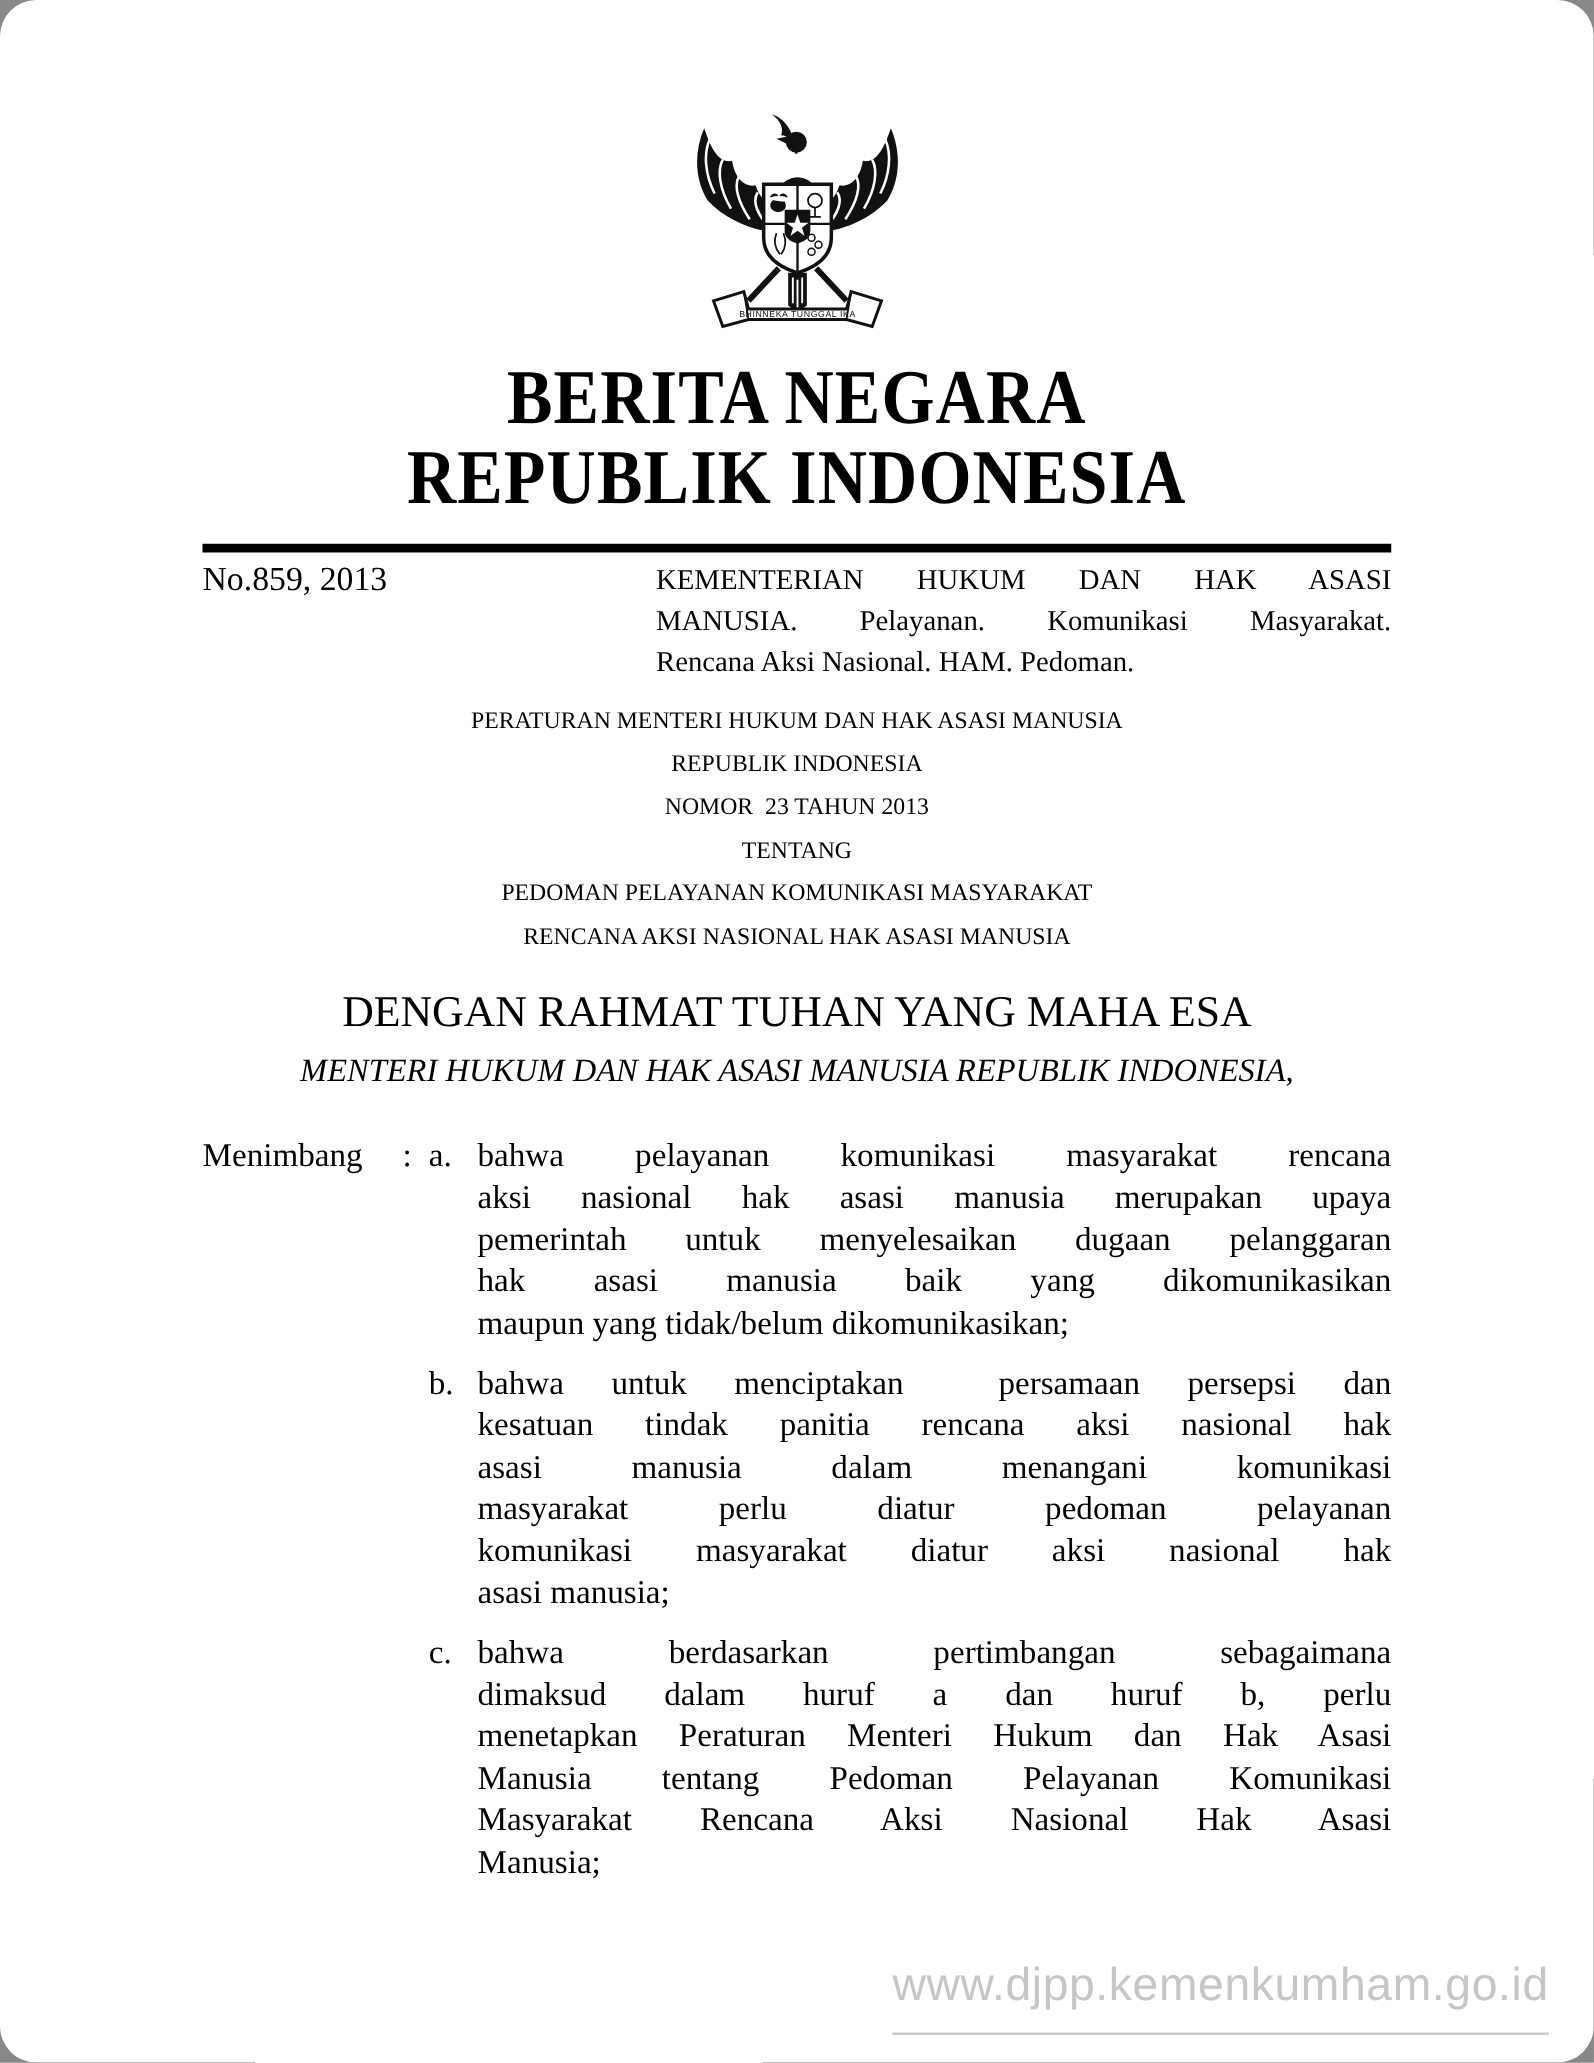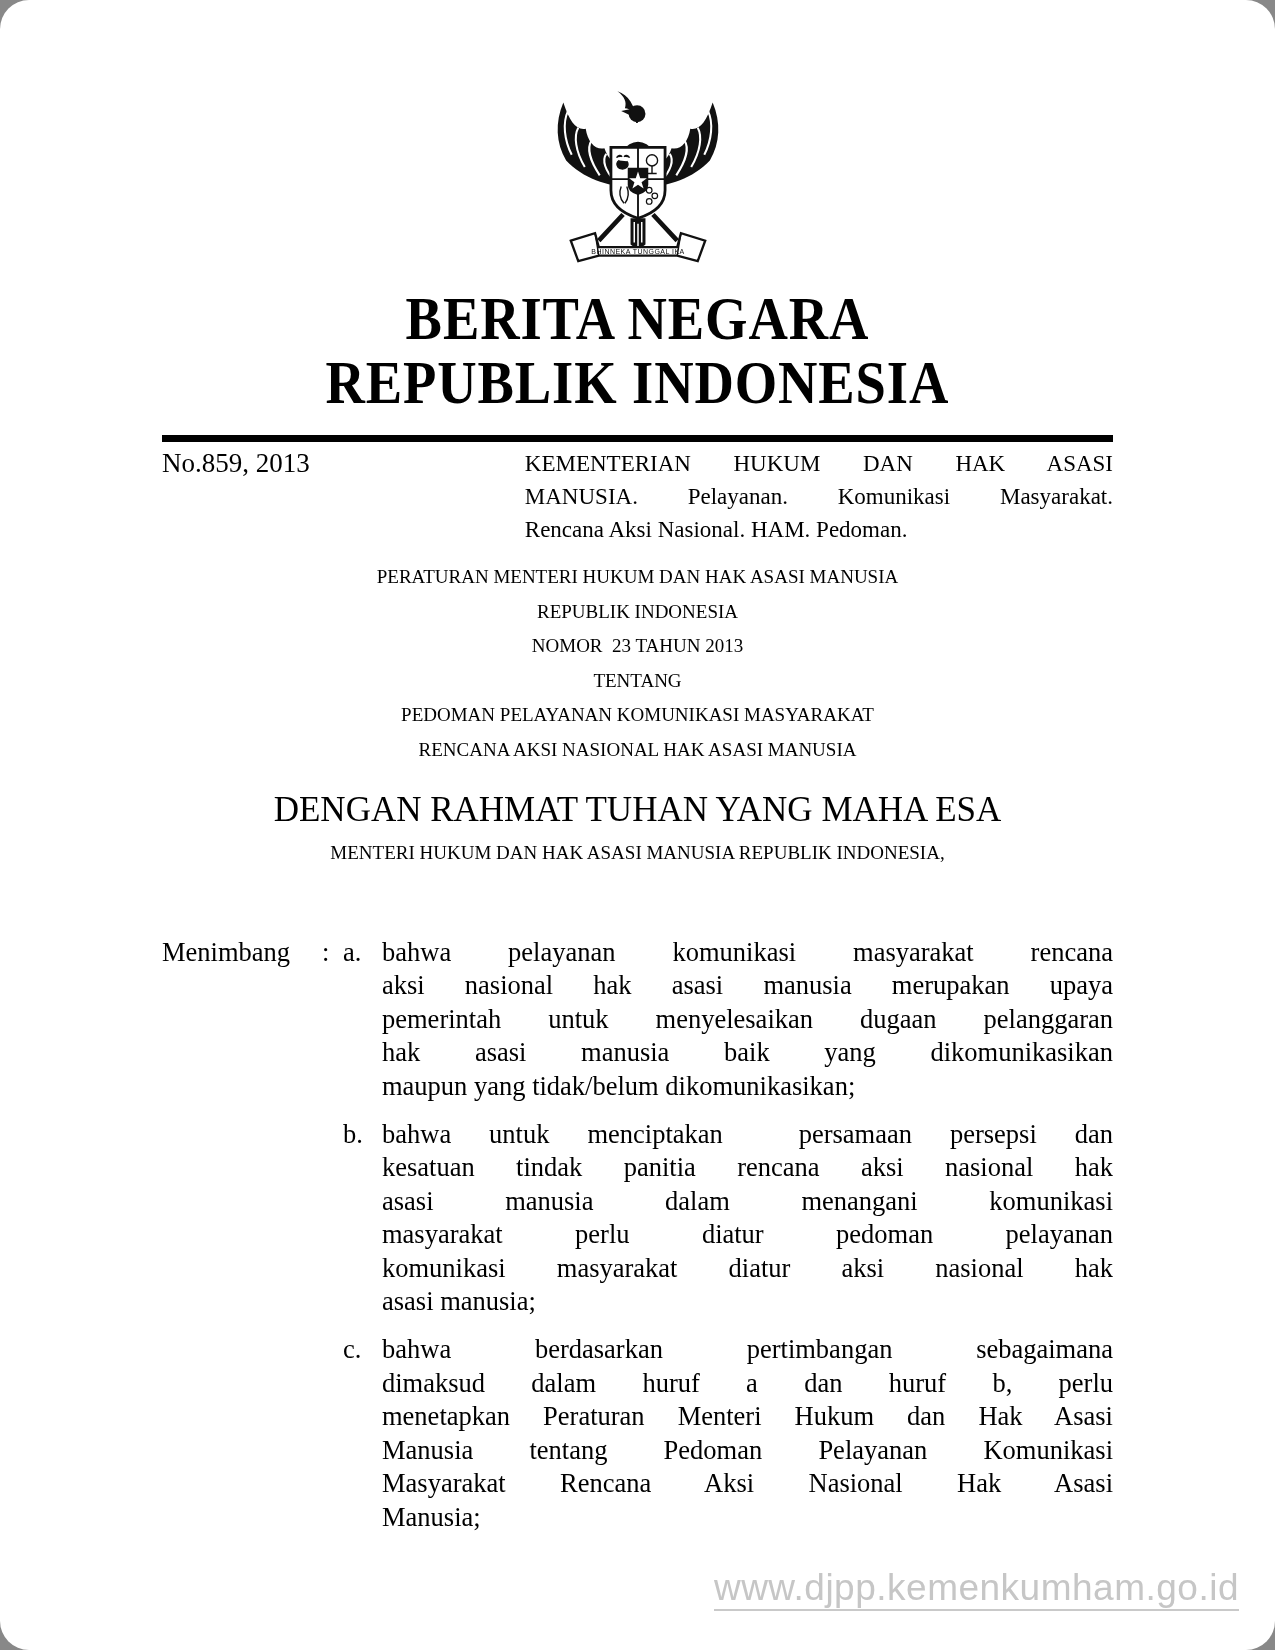--- a/index.html
+++ b/index.html
@@ -40,44 +40,44 @@
   .title-block{
     position:absolute;top:560px;left:162px;width:951px;
     font-size:19px;line-height:34.5px;text-align:center;
   }
   .invocation{
     position:absolute;top:790px;left:162px;width:951px;
     font-size:35px;text-align:center;
   }
   .authority{
     position:absolute;top:842px;left:162px;width:951px;
-    font-size:19px;text-align:center;
+    font-size:26px;text-align:center;font-style:italic;
   }
   
   .considerations{
     position:absolute;top:908px;left:162px;width:951px;
     font-size:26.5px;line-height:33.4px;
   }
-  .cons-row{display:flex;align-items:flex-start;margin-top:28px;}
+  .cons-row{display:flex;align-items:flex-start;}
   .cons-row + .cons-row{margin-top:15px;}
   .cons-label{width:160px;flex:0 0 160px;}
   .cons-colon{width:21px;flex:0 0 21px;}
   .cons-marker{width:39px;flex:0 0 39px;}
   .cons-text{flex:1 1 auto;min-width:0;}
   
   .tline{white-space:pre-wrap;}
   .jline{text-align:justify;text-align-last:justify;}
   
   .footer-watermark{
     position:absolute;top:1568px;right:36px;
     font-family:"Liberation Sans", sans-serif;
     font-size:37px;line-height:40px;
     color:#c6c6c6;
     border-bottom:2px solid #c9c9c9;
-    padding-bottom:1px;
+    padding-bottom:18px;
     letter-spacing:.5px;
   }
 </style>
 </head>
 <body>
 
 <div class="page">
 
   <div class="emblem">
     <svg viewBox="0 0 200 210">

